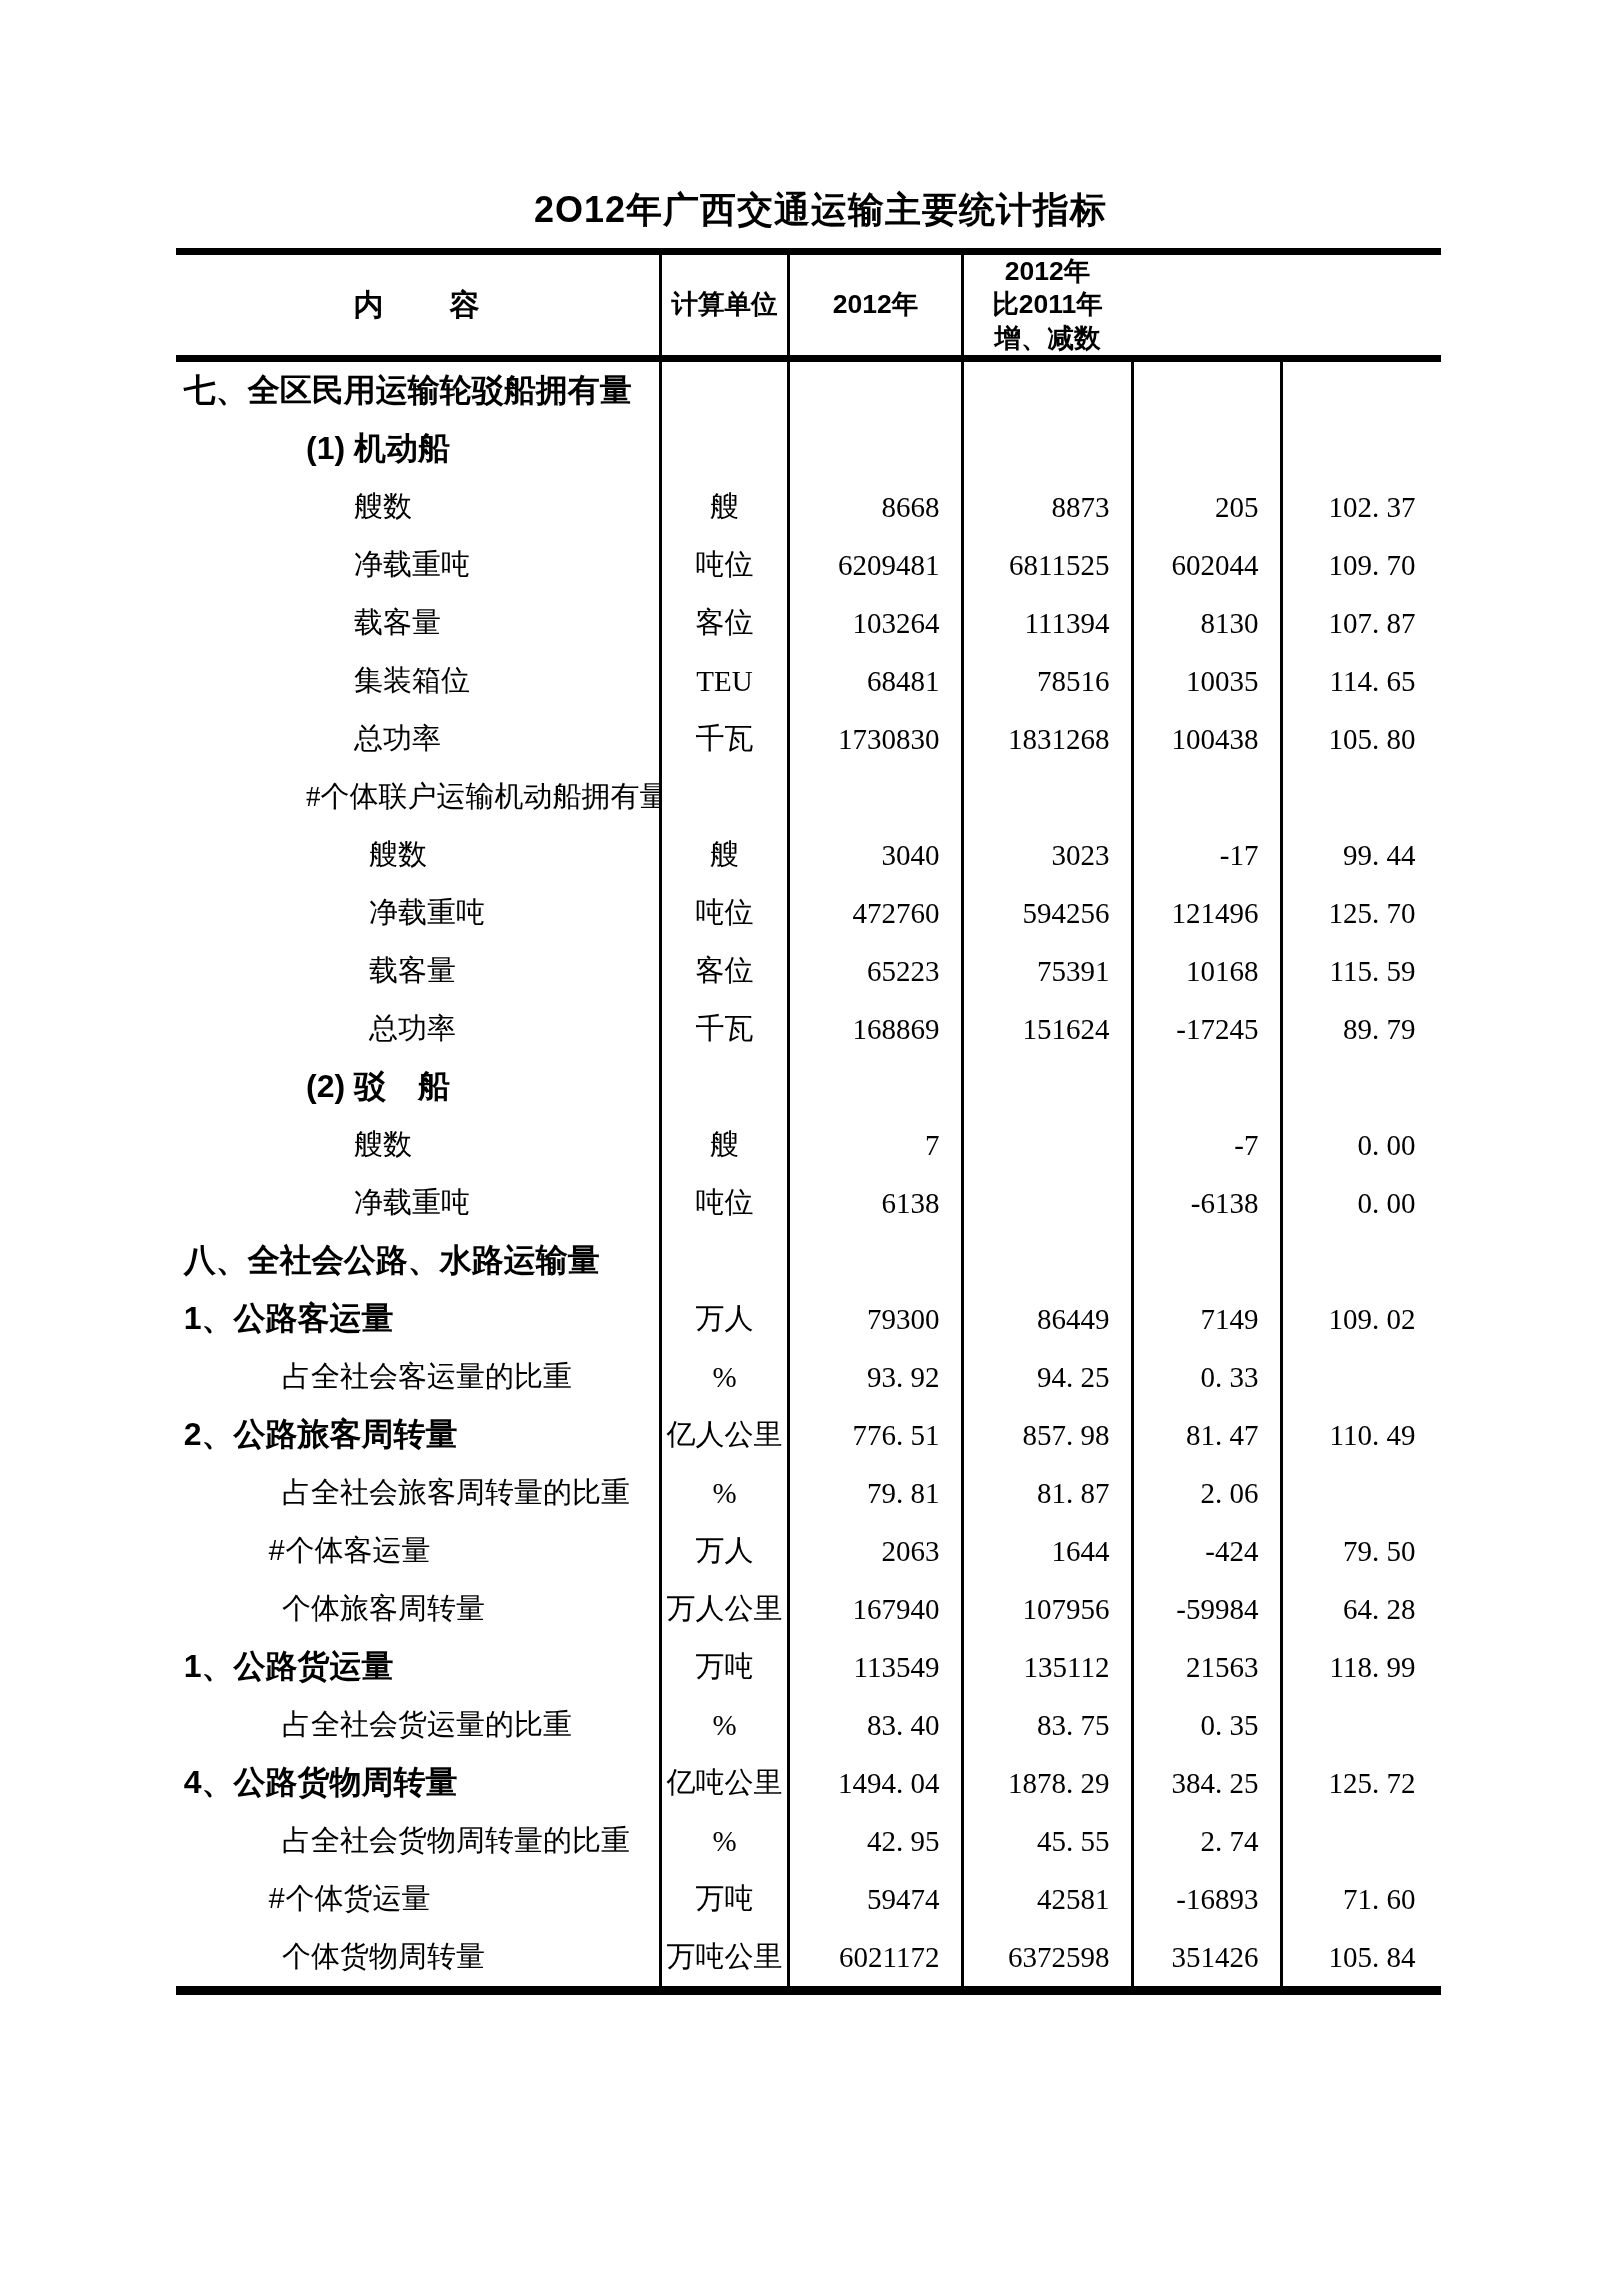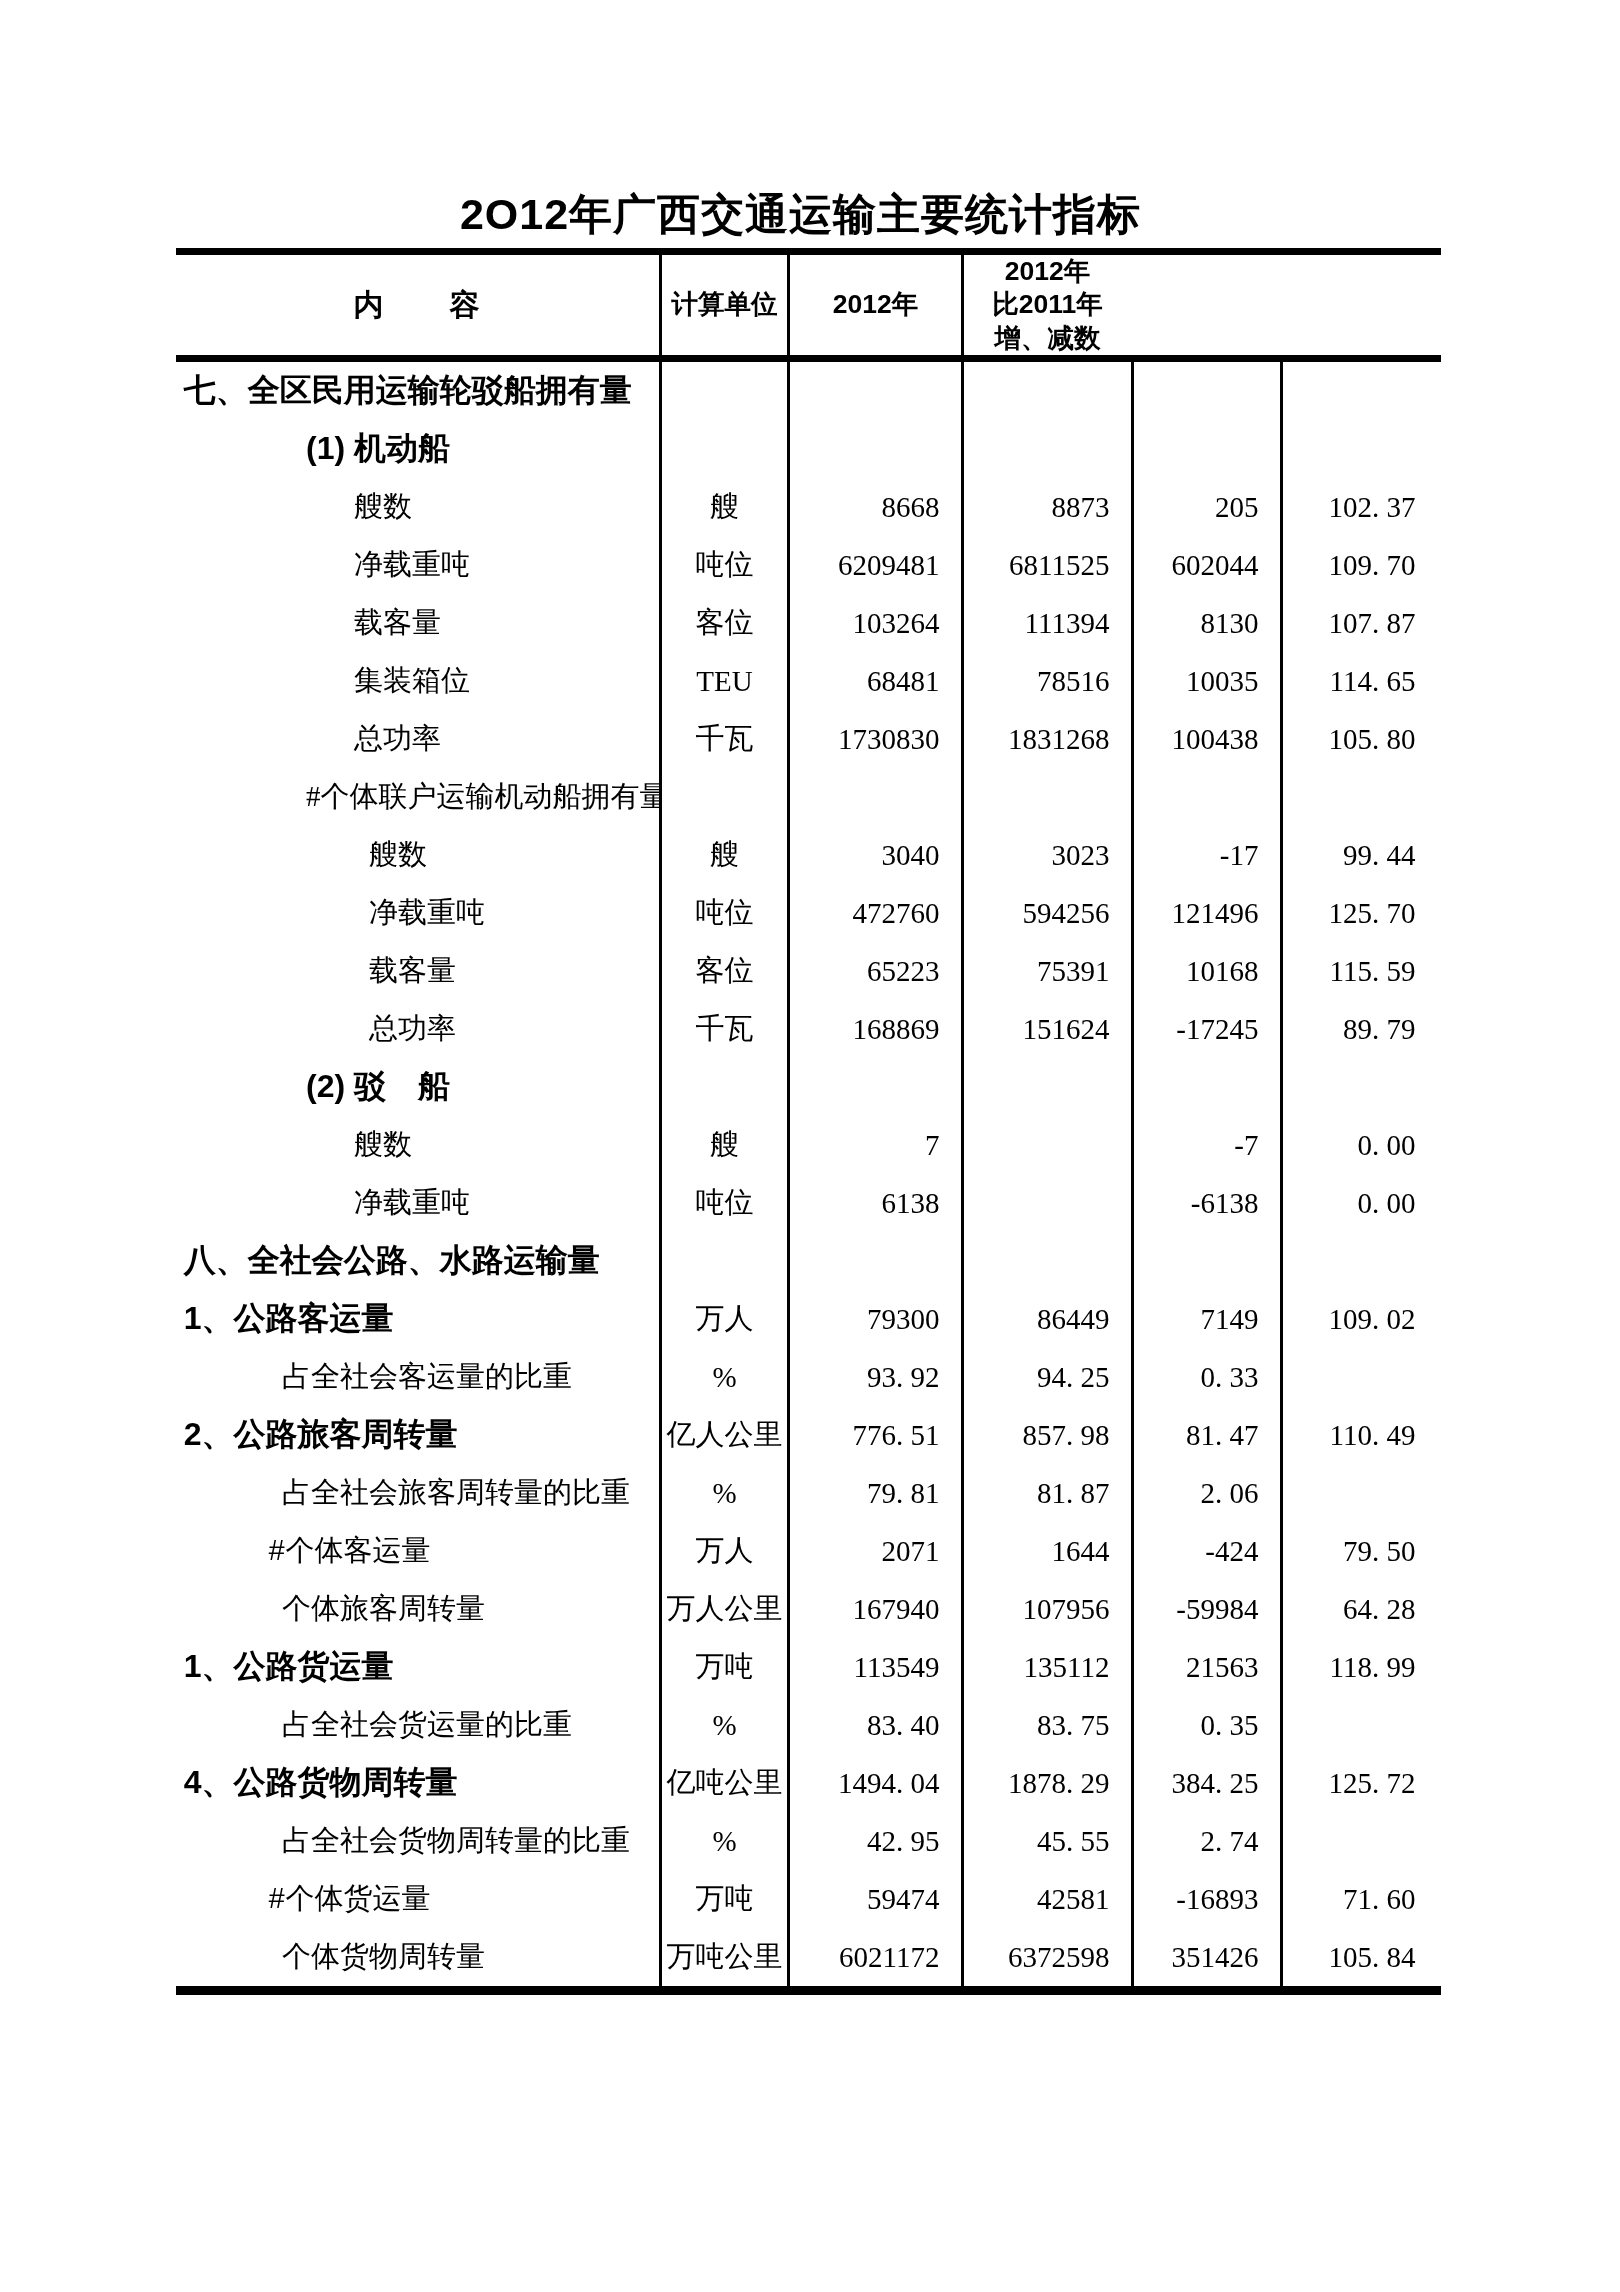--- a/index.html
+++ b/index.html
@@ -2,22 +2,22 @@
 <html><head>
 <meta charset="utf-8">
 <style>
   * { margin:0; padding:0; box-sizing:border-box; }
   html,body { background:#ffffff; }
   body {
     width:1620px; height:2293px; position:relative;
     font-family:"Liberation Serif", serif; color:#000;
   }
   .title {
-    position:absolute; left:168px; top:186px; width:1265px;
-    text-align:center; font-size:43px; font-weight:bold;
+    position:absolute; left:188px; top:186px; width:1265px;
+    text-align:center; font-size:36px; font-weight:bold;
     font-family:"Liberation Sans", sans-serif; letter-spacing:1px;
     white-space:nowrap;
   }
   .table {
     position:absolute; left:176px; top:248px; width:1265px;
     border-top:7.8px solid #000; border-bottom:9.8px solid #000;
   }
   .thead {
     display:grid; grid-template-columns:483px 128px 174px 170px 149px 161px;
     height:107px; border-bottom:7.8px solid #000;
@@ -77,21 +77,21 @@
       <div class="row"><div class="cell label lv5">载客量</div><div class="cell unit bl">客位</div><div class="cell num bl">65223</div><div class="cell num bl">75391</div><div class="cell num bl">10168</div><div class="cell num ratio bl">115. 59</div></div>
       <div class="row"><div class="cell label lv5">总功率</div><div class="cell unit bl">千瓦</div><div class="cell num bl">168869</div><div class="cell num bl">151624</div><div class="cell num bl">-17245</div><div class="cell num ratio bl">89. 79</div></div>
       <div class="row"><div class="cell label lv3 bold">(2) 驳　船</div><div class="cell unit bl"></div><div class="cell num bl"></div><div class="cell num bl"></div><div class="cell num bl"></div><div class="cell num ratio bl"></div></div>
       <div class="row"><div class="cell label lv4">艘数</div><div class="cell unit bl">艘</div><div class="cell num bl">7</div><div class="cell num bl"></div><div class="cell num bl">-7</div><div class="cell num ratio bl">0. 00</div></div>
       <div class="row"><div class="cell label lv4">净载重吨</div><div class="cell unit bl">吨位</div><div class="cell num bl">6138</div><div class="cell num bl"></div><div class="cell num bl">-6138</div><div class="cell num ratio bl">0. 00</div></div>
       <div class="row"><div class="cell label lv0 bold">八、全社会公路、水路运输量</div><div class="cell unit bl"></div><div class="cell num bl"></div><div class="cell num bl"></div><div class="cell num bl"></div><div class="cell num ratio bl"></div></div>
       <div class="row"><div class="cell label lv0 bold">1、公路客运量</div><div class="cell unit bl">万人</div><div class="cell num bl">79300</div><div class="cell num bl">86449</div><div class="cell num bl">7149</div><div class="cell num ratio bl">109. 02</div></div>
       <div class="row"><div class="cell label lv2">占全社会客运量的比重</div><div class="cell unit bl">%</div><div class="cell num bl">93. 92</div><div class="cell num bl">94. 25</div><div class="cell num bl">0. 33</div><div class="cell num ratio bl"></div></div>
       <div class="row"><div class="cell label lv0 bold">2、公路旅客周转量</div><div class="cell unit bl">亿人公里</div><div class="cell num bl">776. 51</div><div class="cell num bl">857. 98</div><div class="cell num bl">81. 47</div><div class="cell num ratio bl">110. 49</div></div>
       <div class="row"><div class="cell label lv2">占全社会旅客周转量的比重</div><div class="cell unit bl">%</div><div class="cell num bl">79. 81</div><div class="cell num bl">81. 87</div><div class="cell num bl">2. 06</div><div class="cell num ratio bl"></div></div>
-      <div class="row"><div class="cell label lv1">#个体客运量</div><div class="cell unit bl">万人</div><div class="cell num bl">2071</div><div class="cell num bl">1644</div><div class="cell num bl">-424</div><div class="cell num ratio bl">79. 50</div></div>
+      <div class="row"><div class="cell label lv1">#个体客运量</div><div class="cell unit bl">万人</div><div class="cell num bl">2063</div><div class="cell num bl">1644</div><div class="cell num bl">-424</div><div class="cell num ratio bl">79. 50</div></div>
       <div class="row"><div class="cell label lv2">个体旅客周转量</div><div class="cell unit bl">万人公里</div><div class="cell num bl">167940</div><div class="cell num bl">107956</div><div class="cell num bl">-59984</div><div class="cell num ratio bl">64. 28</div></div>
       <div class="row"><div class="cell label lv0 bold">1、公路货运量</div><div class="cell unit bl">万吨</div><div class="cell num bl">113549</div><div class="cell num bl">135112</div><div class="cell num bl">21563</div><div class="cell num ratio bl">118. 99</div></div>
       <div class="row"><div class="cell label lv2">占全社会货运量的比重</div><div class="cell unit bl">%</div><div class="cell num bl">83. 40</div><div class="cell num bl">83. 75</div><div class="cell num bl">0. 35</div><div class="cell num ratio bl"></div></div>
       <div class="row"><div class="cell label lv0 bold">4、公路货物周转量</div><div class="cell unit bl">亿吨公里</div><div class="cell num bl">1494. 04</div><div class="cell num bl">1878. 29</div><div class="cell num bl">384. 25</div><div class="cell num ratio bl">125. 72</div></div>
       <div class="row"><div class="cell label lv2">占全社会货物周转量的比重</div><div class="cell unit bl">%</div><div class="cell num bl">42. 95</div><div class="cell num bl">45. 55</div><div class="cell num bl">2. 74</div><div class="cell num ratio bl"></div></div>
       <div class="row"><div class="cell label lv1">#个体货运量</div><div class="cell unit bl">万吨</div><div class="cell num bl">59474</div><div class="cell num bl">42581</div><div class="cell num bl">-16893</div><div class="cell num ratio bl">71. 60</div></div>
       <div class="row"><div class="cell label lv2">个体货物周转量</div><div class="cell unit bl">万吨公里</div><div class="cell num bl">6021172</div><div class="cell num bl">6372598</div><div class="cell num bl">351426</div><div class="cell num ratio bl">105. 84</div></div>
     </div>
 </div>
 

